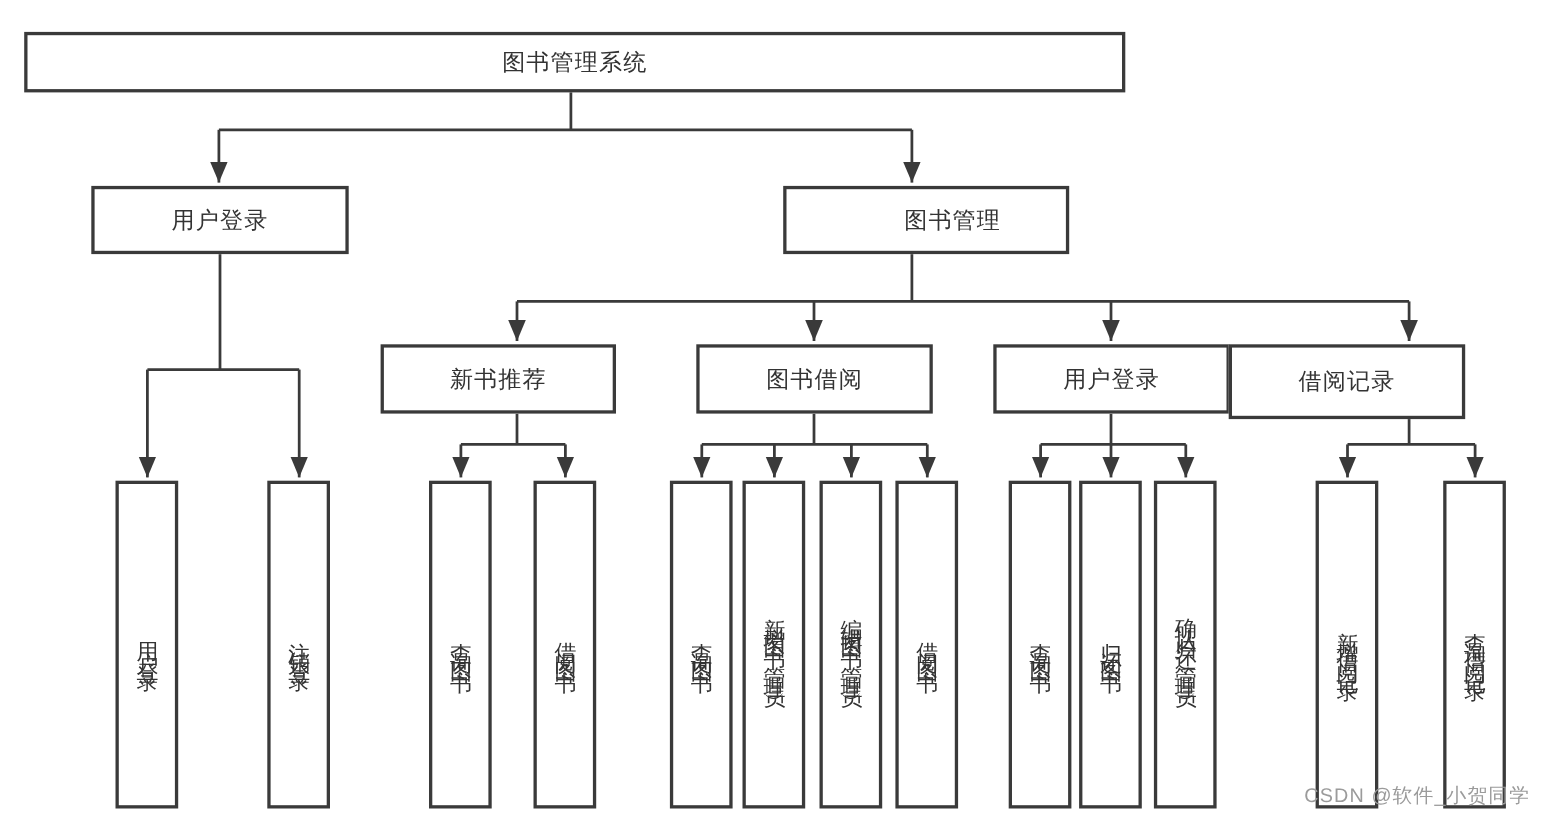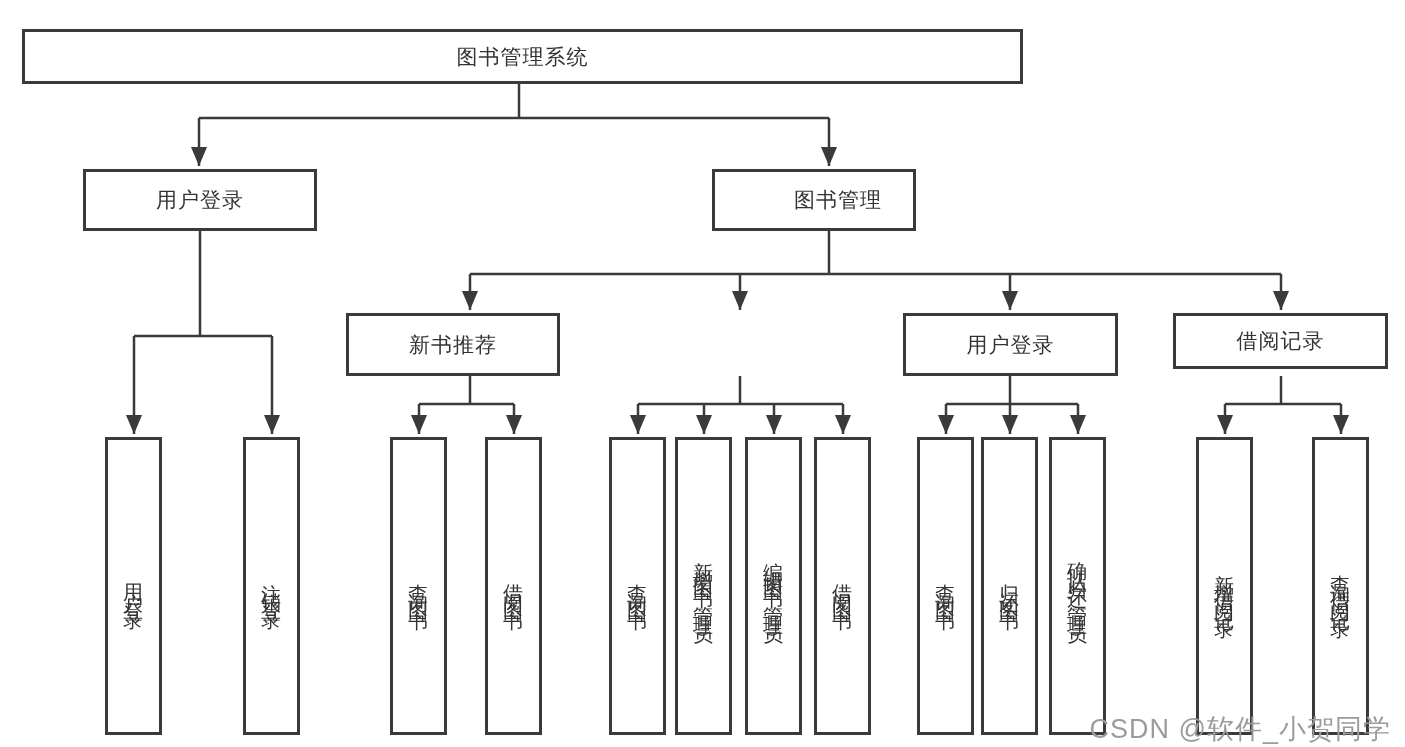--- a/index.html
+++ b/index.html
@@ -13,36 +13,36 @@
         display:flex;align-items:center;justify-content:center;
         color:#333333;font-size:21px;letter-spacing:1px;}
   .node.h span{white-space:nowrap;}
   .node.v{font-size:20px;}
   .node.v span{writing-mode:vertical-lr;text-orientation:mixed;letter-spacing:9px;
                line-height:1.0;white-space:nowrap;}
   
   .n-root{left:22px;top:13px;width:1001px;height:55px;margin-top:16px;}
   
   .n-l2-0{left:83px;top:169px;width:234px;height:62px;}
-  .n-l2-1{left:712px;top:169px;width:204px;height:62px;padding-left:48px;}
+  .n-l2-1{left:712px;top:169px;width:260px;height:62px;padding-left:48px;}
   
   .n-l3-0{left:346px;top:313px;width:214px;height:63px;}
   .n-l3-1{left:633px;top:313px;width:215px;height:63px;}
   .n-l3-2{left:903px;top:313px;width:215px;height:63px;}
-  .n-l3-3{left:1173px;top:313px;width:215px;height:56px;justify-content:center;}
+  .n-l3-3{left:1117px;top:313px;width:215px;height:68px;justify-content:center;}
   
   .leaf{top:437px;width:57px;height:298px;}
   .n-lf-0{left:105px;}  .n-lf-1{left:243px;}
   .n-lf-2{left:390px;}  .n-lf-3{left:485px;}
   .n-lf-4{left:609px;}  .n-lf-5{left:675px;}
   .n-lf-6{left:745px;}  .n-lf-7{left:814px;}
   .n-lf-8{left:917px;}  .n-lf-9{left:981px;}
   .n-lf-10{left:1049px;}
   .n-lf-11{left:1196px;} .n-lf-12{left:1312px;}
-  .watermark{position:absolute;right:14px;top:711px;font-size:27px;color:#9b9b9b;
+  .watermark{position:absolute;right:14px;top:711px;font-size:18px;color:#9b9b9b;
              letter-spacing:1px;white-space:nowrap;}
 </style>
 </head>
 <body>
 
 <div id="stage">
 
   <svg id="connectors" width="1405" height="747" viewBox="0 0 1405 747" aria-hidden="true">
     <defs>
       <marker id="ah" markerUnits="userSpaceOnUse" markerWidth="22" markerHeight="18" refX="19" refY="9" orient="auto">
@@ -98,20 +98,23 @@
   <div class="node h n-l2-0">
     <span>用户登录</span>
   </div>
   <div class="node h n-l2-1">
     <span>图书管理</span>
   </div>
 
   <div class="node h n-l3-0">
     <span>新书推荐</span>
   </div>
+  <div class="node h n-l3-1">
+    <span>图书借阅</span>
+  </div>
   <div class="node h n-l3-2">
     <span>用户登录</span>
   </div>
   <div class="node h n-l3-3">
     <span>借阅记录</span>
   </div>
 
   <div class="node v leaf n-lf-0">
     <span>用户登录</span>
   </div>

